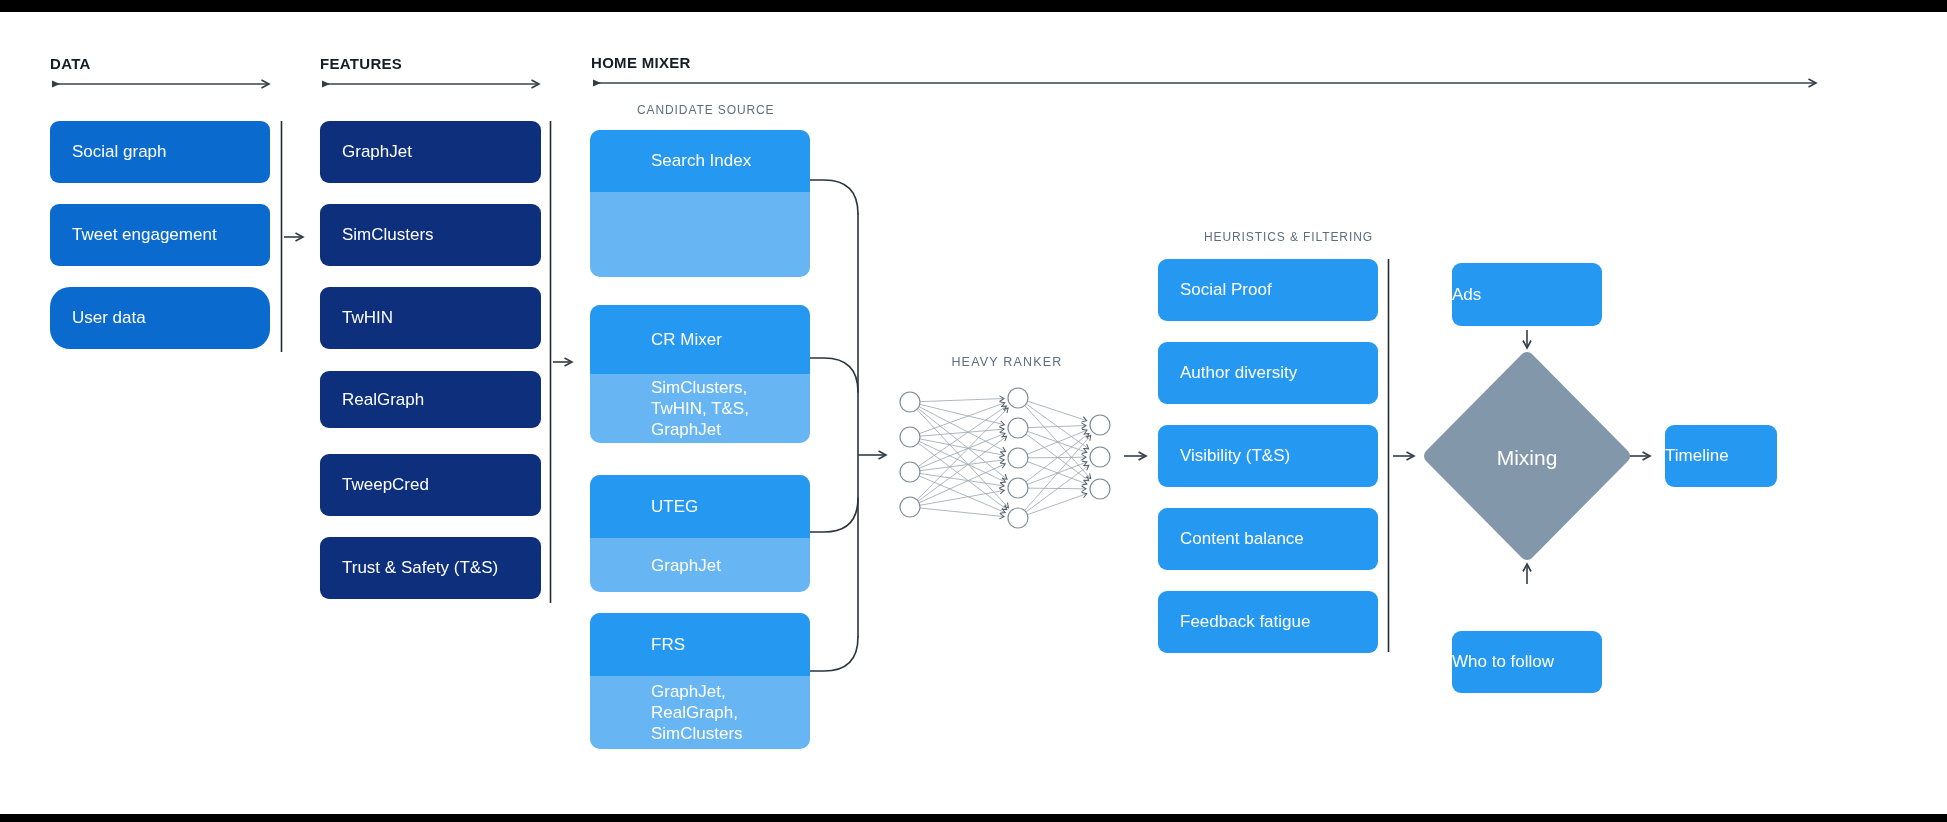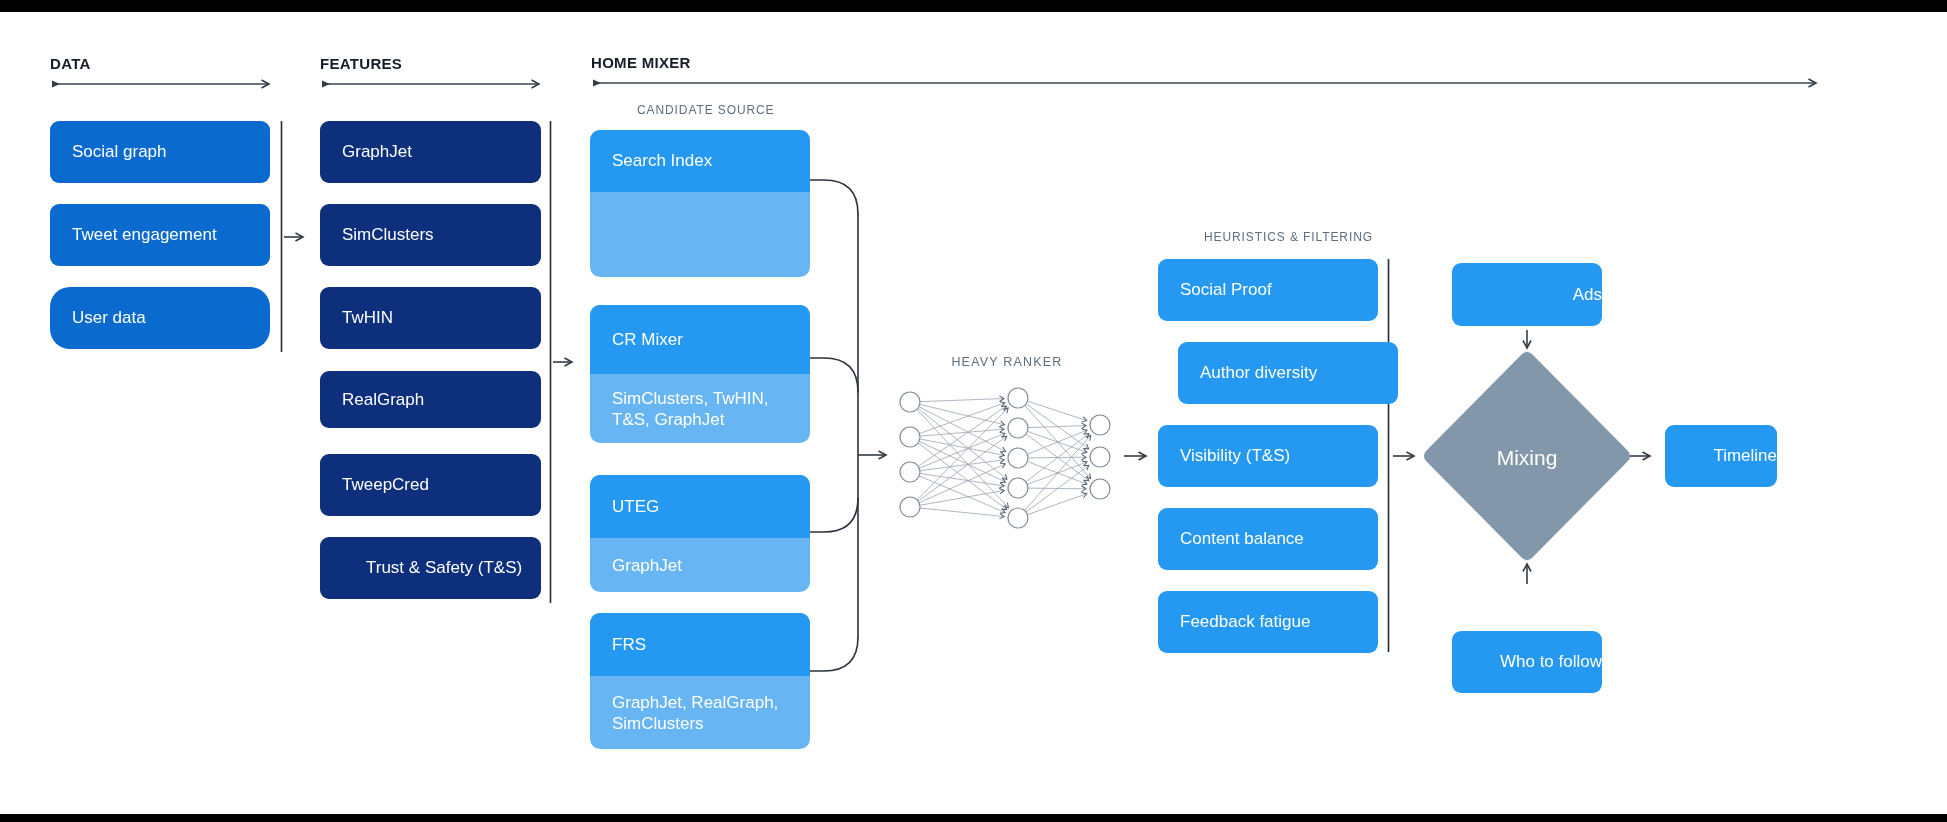--- a/index.html
+++ b/index.html
@@ -32,22 +32,22 @@
     position:absolute;border-radius:10px;overflow:hidden;color:var(--box-text,#fff);
     display:flex;flex-direction:column;box-sizing:border-box;background:var(--source-light-blue,#67b6f3);
   }
   .cand .main{
     background:var(--source-blue,#2598f2);display:flex;align-items:center;
     font-size:17px;flex:0 0 auto;
   }
   .cand .sub{
     flex:1 1 auto;display:flex;align-items:center;font-size:17px;line-height:21px;
   }
-  .cand .main > span, .cand .sub > span{padding-left:22px;padding-right:16px;display:block;}
-  .center-label{justify-content:flex-end;text-align:center;}
+  .cand .main > span, .cand .sub > span{padding-left:14px;padding-right:16px;display:block;margin-left:47px;}
+  .center-label{justify-content:flex-start;text-align:center;}
   .center-label .pad{padding:0;}
   .ranker-label{
     position:absolute;font-size:12.5px;letter-spacing:1.2px;
     color:var(--subheading-gray,#5d6e7f);text-align:center;white-space:nowrap;
   }
   .mixing-label{
     position:absolute;color:var(--box-text,#fff);font-size:21px;text-align:center;
   }
 </style>
 </head>
@@ -181,21 +181,21 @@
     </div>
   <div class="node navy" style="left:320px;top:287px;width:221px;height:62px;">
       <span class="pad">TwHIN</span>
     </div>
   <div class="node navy" style="left:320px;top:371px;width:221px;height:57px;">
       <span class="pad">RealGraph</span>
     </div>
   <div class="node navy" style="left:320px;top:454px;width:221px;height:62px;">
       <span class="pad">TweepCred</span>
     </div>
-  <div class="node navy" style="left:320px;top:537px;width:221px;height:62px;padding-left:24px;">
+  <div class="node navy" style="left:320px;top:537px;width:221px;height:62px;">
       <span class="pad">Trust &amp; Safety (T&amp;S)</span>
     </div>
 
   <div class="cand" style="left:590px;top:130px;width:220px;height:147px;">
     <div class="main" style="height:62px;">
         <span>Search Index</span>
       </div>
   </div>
   <div class="cand" style="left:590px;top:305px;width:220px;height:138px;">
     <div class="main" style="height:69px;">
@@ -218,21 +218,21 @@
         <span>FRS</span>
       </div>
     <div class="sub">
         <span>GraphJet, RealGraph, SimClusters</span>
       </div>
   </div>
 
   <div class="node src-blue" style="left:1158px;top:259px;width:220px;height:62px;">
       <span class="pad">Social Proof</span>
     </div>
-  <div class="node src-blue" style="left:1158px;top:342px;width:220px;height:62px;margin-left:20px;">
+  <div class="node src-blue" style="left:1158px;top:342px;width:220px;height:62px;">
       <span class="pad">Author diversity</span>
     </div>
   <div class="node src-blue" style="left:1158px;top:425px;width:220px;height:62px;">
       <span class="pad">Visibility (T&amp;S)</span>
     </div>
   <div class="node src-blue" style="left:1158px;top:508px;width:220px;height:62px;">
       <span class="pad">Content balance</span>
     </div>
   <div class="node src-blue" style="left:1158px;top:591px;width:220px;height:62px;">
       <span class="pad">Feedback fatigue</span>

